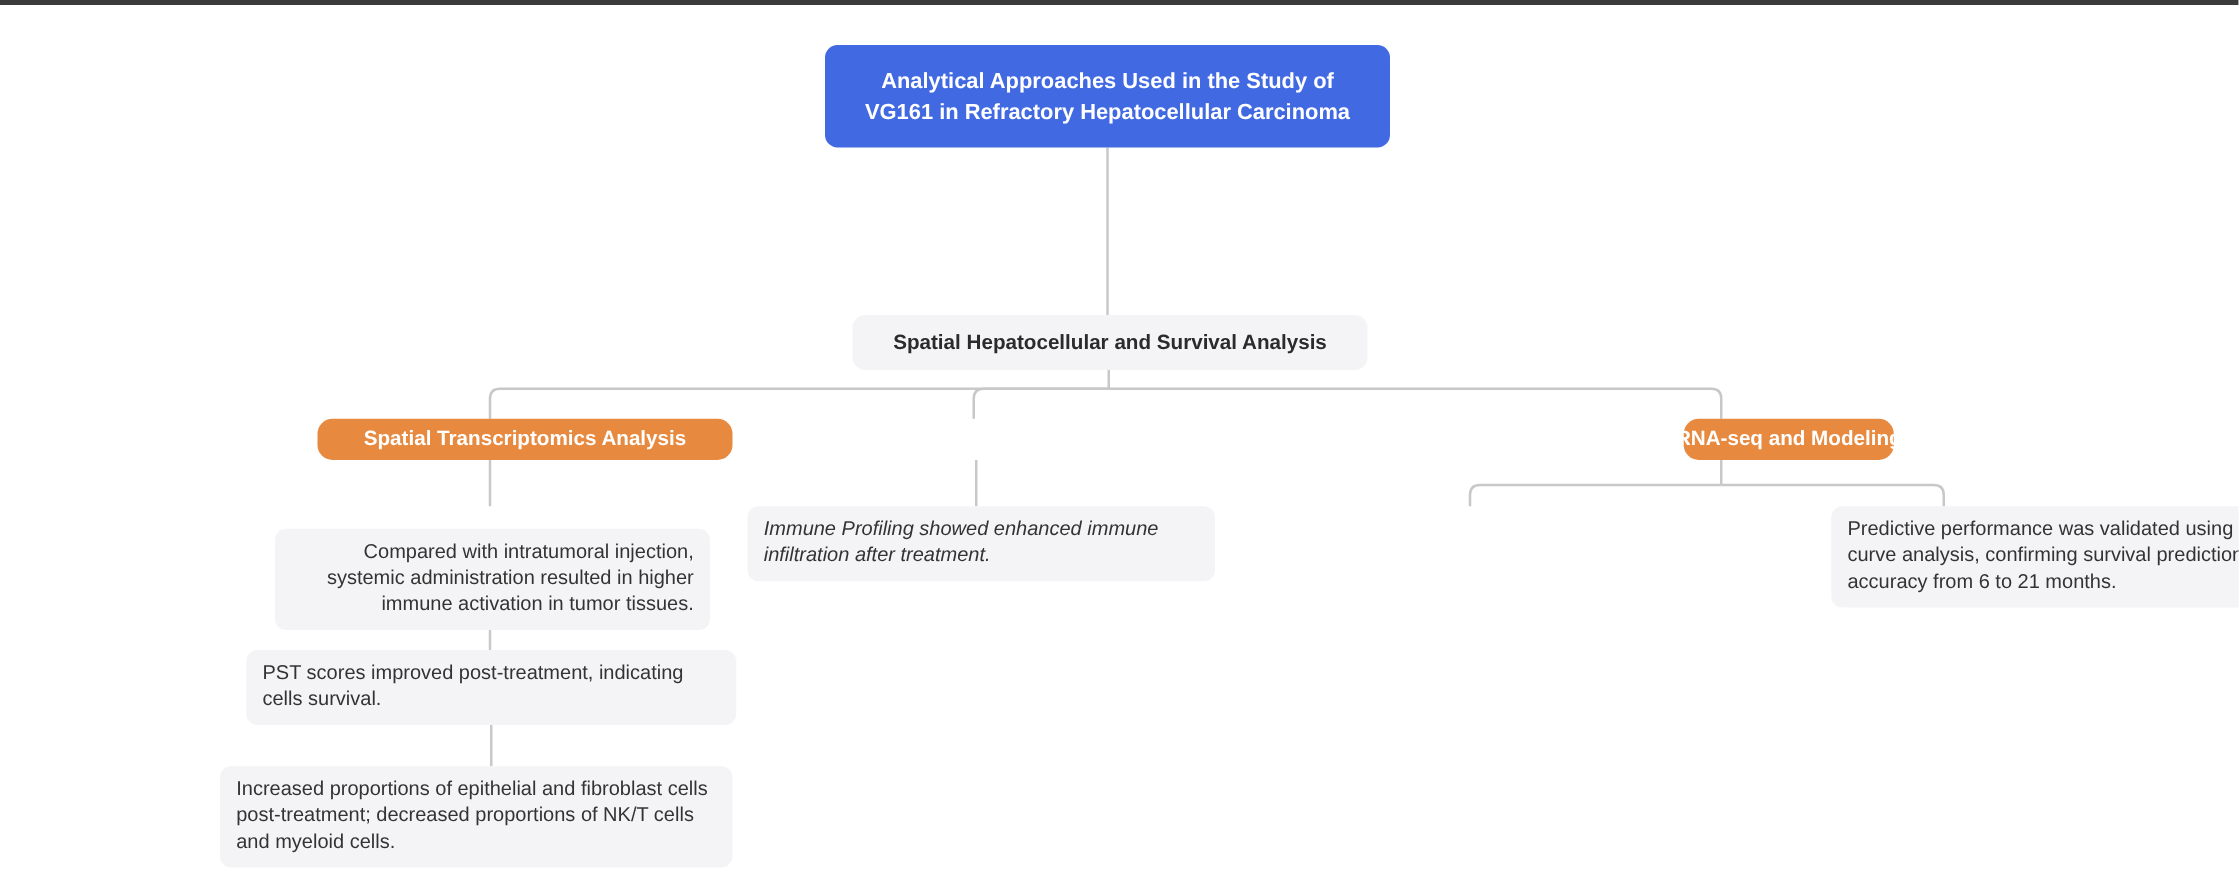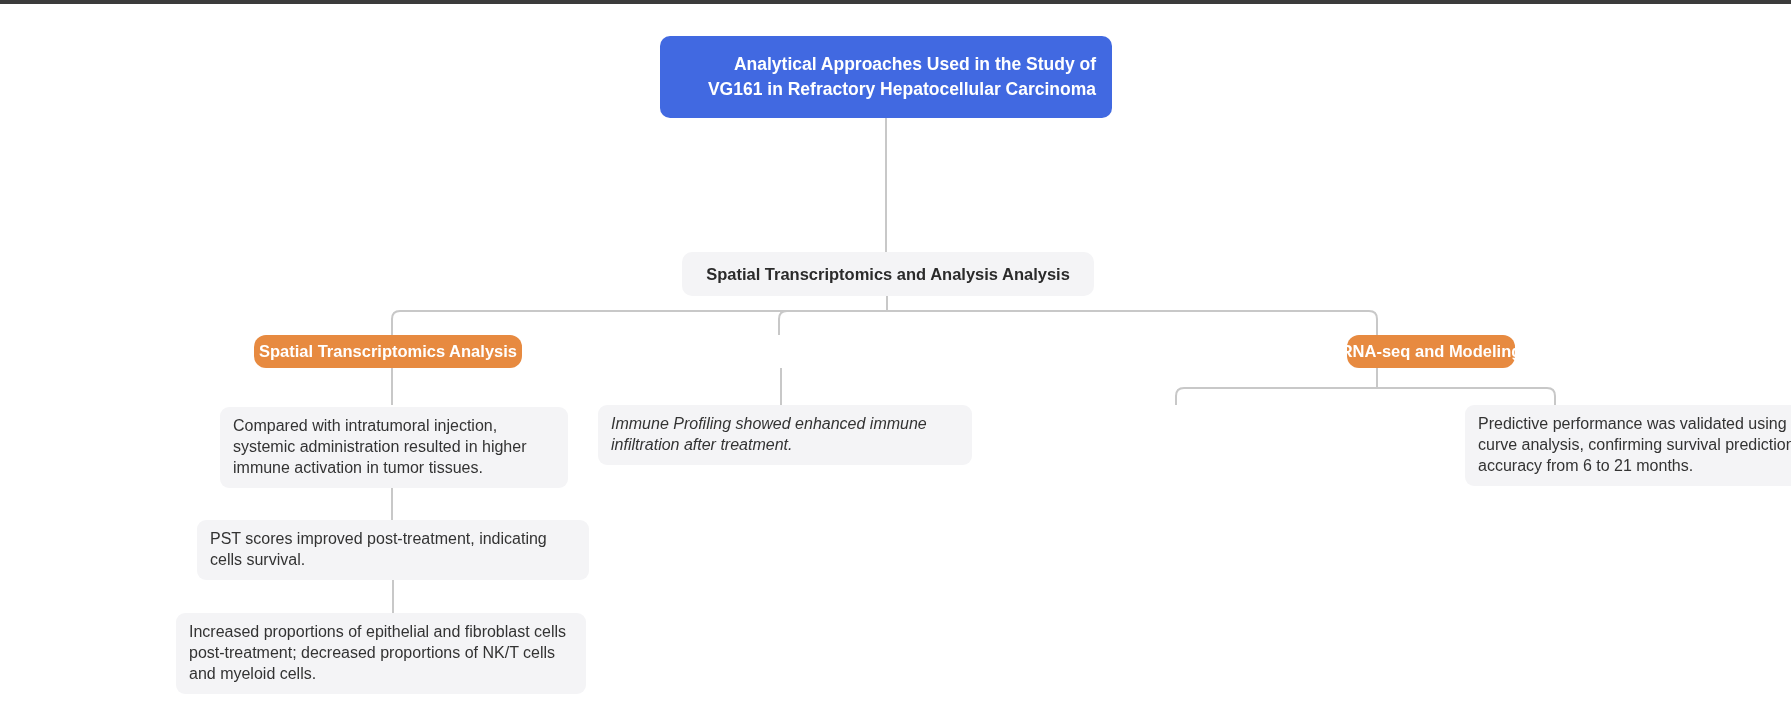--- a/index.html
+++ b/index.html
@@ -40,21 +40,21 @@
     justify-content: center;
   }
   .node.root {
     left: 660px; top: 36px;
     width: 452px; height: 82px;
     background: #4169e1;
     border-radius: 10px;
     color: #ffffff;
     font-size: 17.5px;
     font-weight: 600;
-    text-align: right;
+    text-align: center;
     line-height: 1.45;
     padding: 0 16px;
   }
   .node.level1 {
     left: 682px; top: 252px;
     width: 412px; height: 44px;
     background: #f4f4f6;
     border-radius: 10px;
     color: #2b2b2b;
     font-size: 16.5px;
@@ -64,36 +64,36 @@
   .node.branch {
     top: 335px;
     height: 33px;
     background: #e78a40;
     border-radius: 12px;
     color: #ffffff;
     font-size: 16.5px;
     font-weight: 600;
     white-space: nowrap;
   }
-  .node.branch.b1 { left: 254px; width: 268px; }
+  .node.branch.b1 { left: 254px; width: 332px; }
   .node.branch.b2 { left: 699px; width: 160px; }
   .node.branch.b3 { left: 1347px; width: 168px; }
   .leaf {
     position: absolute;
     box-sizing: border-box;
     background: #f4f4f6;
     border-radius: 9px;
     color: #333333;
     font-size: 16px;
     font-weight: 400;
     line-height: 1.31;
     padding: 9px 13px;
     text-align: left;
   }
-  .leaf.l1 { left: 220px;  top: 407px; width: 348px; }
+  .leaf.l1 { left: 220px;  top: 423px; width: 348px; text-align: right; }
   .leaf.l2 { left: 197px;  top: 520px; width: 392px; }
   .leaf.l3 { left: 176px;  top: 613px; width: 410px; }
   .leaf.l4 { left: 598px;  top: 405px; width: 374px; font-style: italic; }
   .leaf.l5 { left: 972px;  top: 405px; width: 410px; }
   .leaf.l6 { left: 1465px; top: 405px; width: 396px; }
 </style>
 </head>
 <body>
 
 <div class="canvas">
@@ -110,21 +110,21 @@
     <path d="M 392 485 V 520"></path>
     <path d="M 393 580 V 613"></path>
     <path d="M 781 368 V 405"></path>
     <path d="M 1377 368 V 388"></path>
     <path d="M 1377 388 H 1184 Q 1176 388 1176 396 V 405"></path>
     <path d="M 1377 388 H 1547 Q 1555 388 1555 396 V 405"></path>
   </svg>
 
   <div class="node root">Analytical Approaches Used in the Study of VG161 in Refractory Hepatocellular Carcinoma</div>
 
-  <div class="node level1">Spatial Transcriptomics and Analysis Analysis</div>
+  <div class="node level1">Spatial Hepatocellular and Survival Analysis</div>
 
   <div class="node branch b1">Spatial Transcriptomics Analysis</div>
 
 
   <div class="node branch b3">RNA-seq and Modeling</div>
 
   <div class="leaf l1">Compared with intratumoral injection, systemic administration resulted in higher immune activation in tumor tissues.</div>
 
   <div class="leaf l2">PST scores improved post-treatment, indicating cells survival.</div>
 

